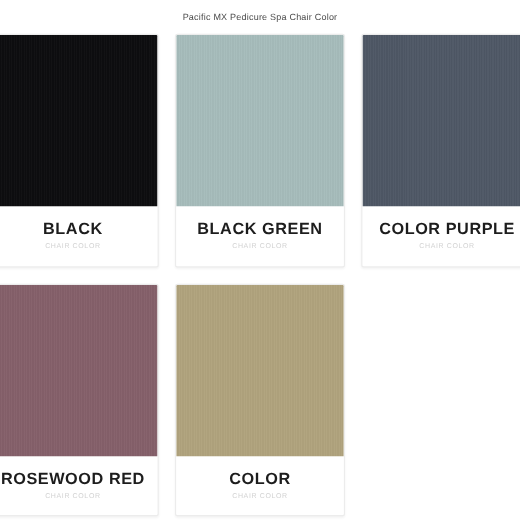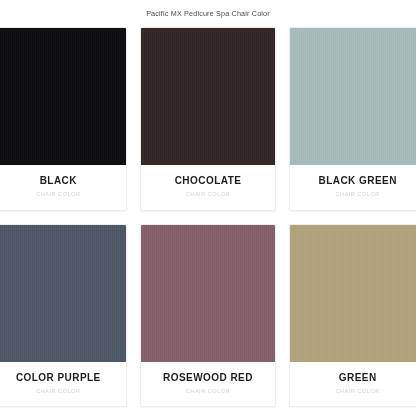--- a/index.html
+++ b/index.html
@@ -89,21 +89,21 @@
     background: #ffffff;
     padding: 11px 4px 12px 4px;
     text-align: center;
     display: flex;
     flex-direction: column;
     align-items: center;
     justify-content: flex-start;
     gap: 6px;
   }
   .swatch-name {
-    font-size: 10px;
+    font-size: 13px;
     font-weight: 700;
     letter-spacing: 0.45px;
     color: #1d1d1d;
     line-height: 1;
     white-space: nowrap;
   }
   .swatch-sub {
     font-size: 5.6px;
     font-weight: 400;
     letter-spacing: 0.5px;
@@ -124,27 +124,20 @@
   <div class="swatch-grid">
 
     <div class="swatch-card">
       <div class="swatch-chip" style="background-color: rgb(13, 13, 15);"></div>
       <div class="swatch-meta">
         <div class="swatch-name">BLACK</div>
         <div class="swatch-sub">CHAIR COLOR</div>
       </div>
     </div>
 
-    <div class="swatch-card">
-      <div class="swatch-chip" style="background-color: rgb(51, 39, 37);"></div>
-      <div class="swatch-meta">
-        <div class="swatch-name">CHOCOLATE</div>
-        <div class="swatch-sub">CHAIR COLOR</div>
-      </div>
-    </div>
 
     <div class="swatch-card">
       <div class="swatch-chip" style="background-color: rgb(166, 188, 187);"></div>
       <div class="swatch-meta">
         <div class="swatch-name">BLACK GREEN</div>
         <div class="swatch-sub">CHAIR COLOR</div>
       </div>
     </div>
 
     <div class="swatch-card">
@@ -159,19 +152,19 @@
       <div class="swatch-chip" style="background-color: rgb(133, 96, 106);"></div>
       <div class="swatch-meta">
         <div class="swatch-name">ROSEWOOD RED</div>
         <div class="swatch-sub">CHAIR COLOR</div>
       </div>
     </div>
 
     <div class="swatch-card">
       <div class="swatch-chip" style="background-color: rgb(176, 163, 125);"></div>
       <div class="swatch-meta">
-        <div class="swatch-name">GREEN</div>
+        <div class="swatch-name">COLOR</div>
         <div class="swatch-sub">CHAIR COLOR</div>
       </div>
     </div>
 
   </div>
 </div>
 
 </body></html>

